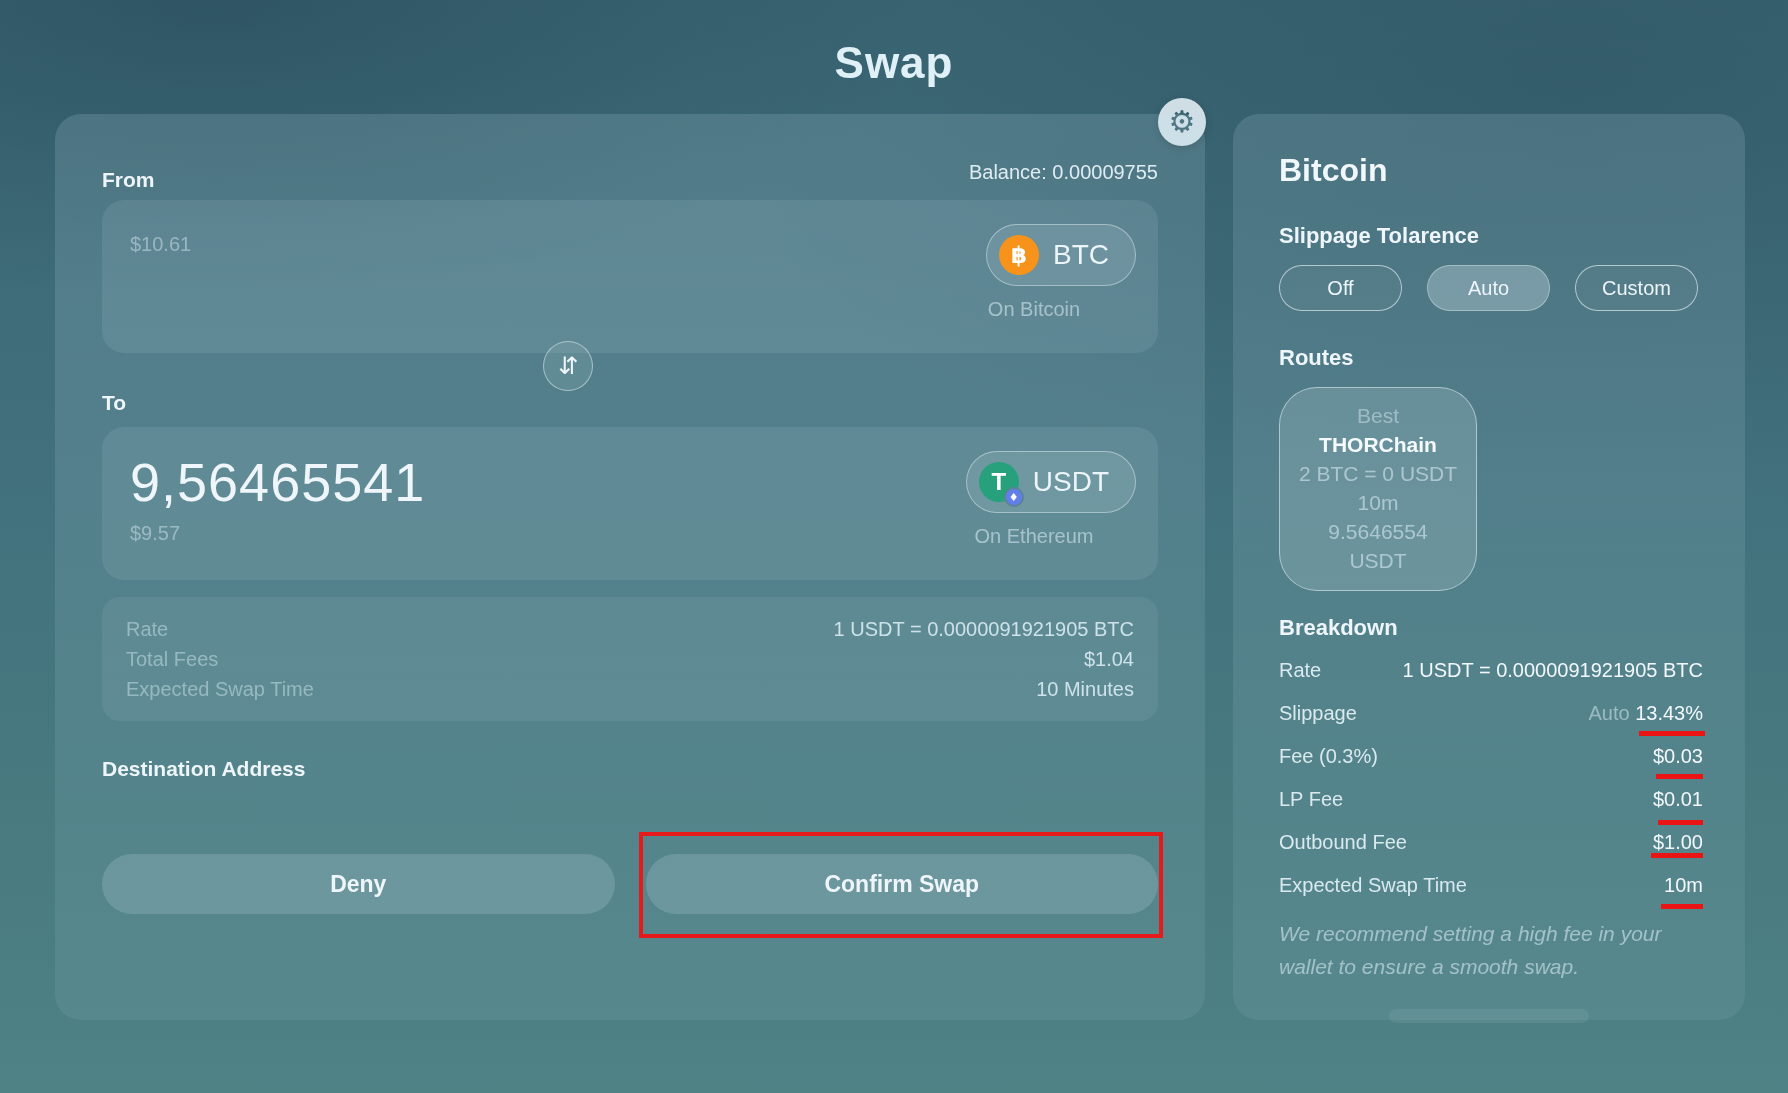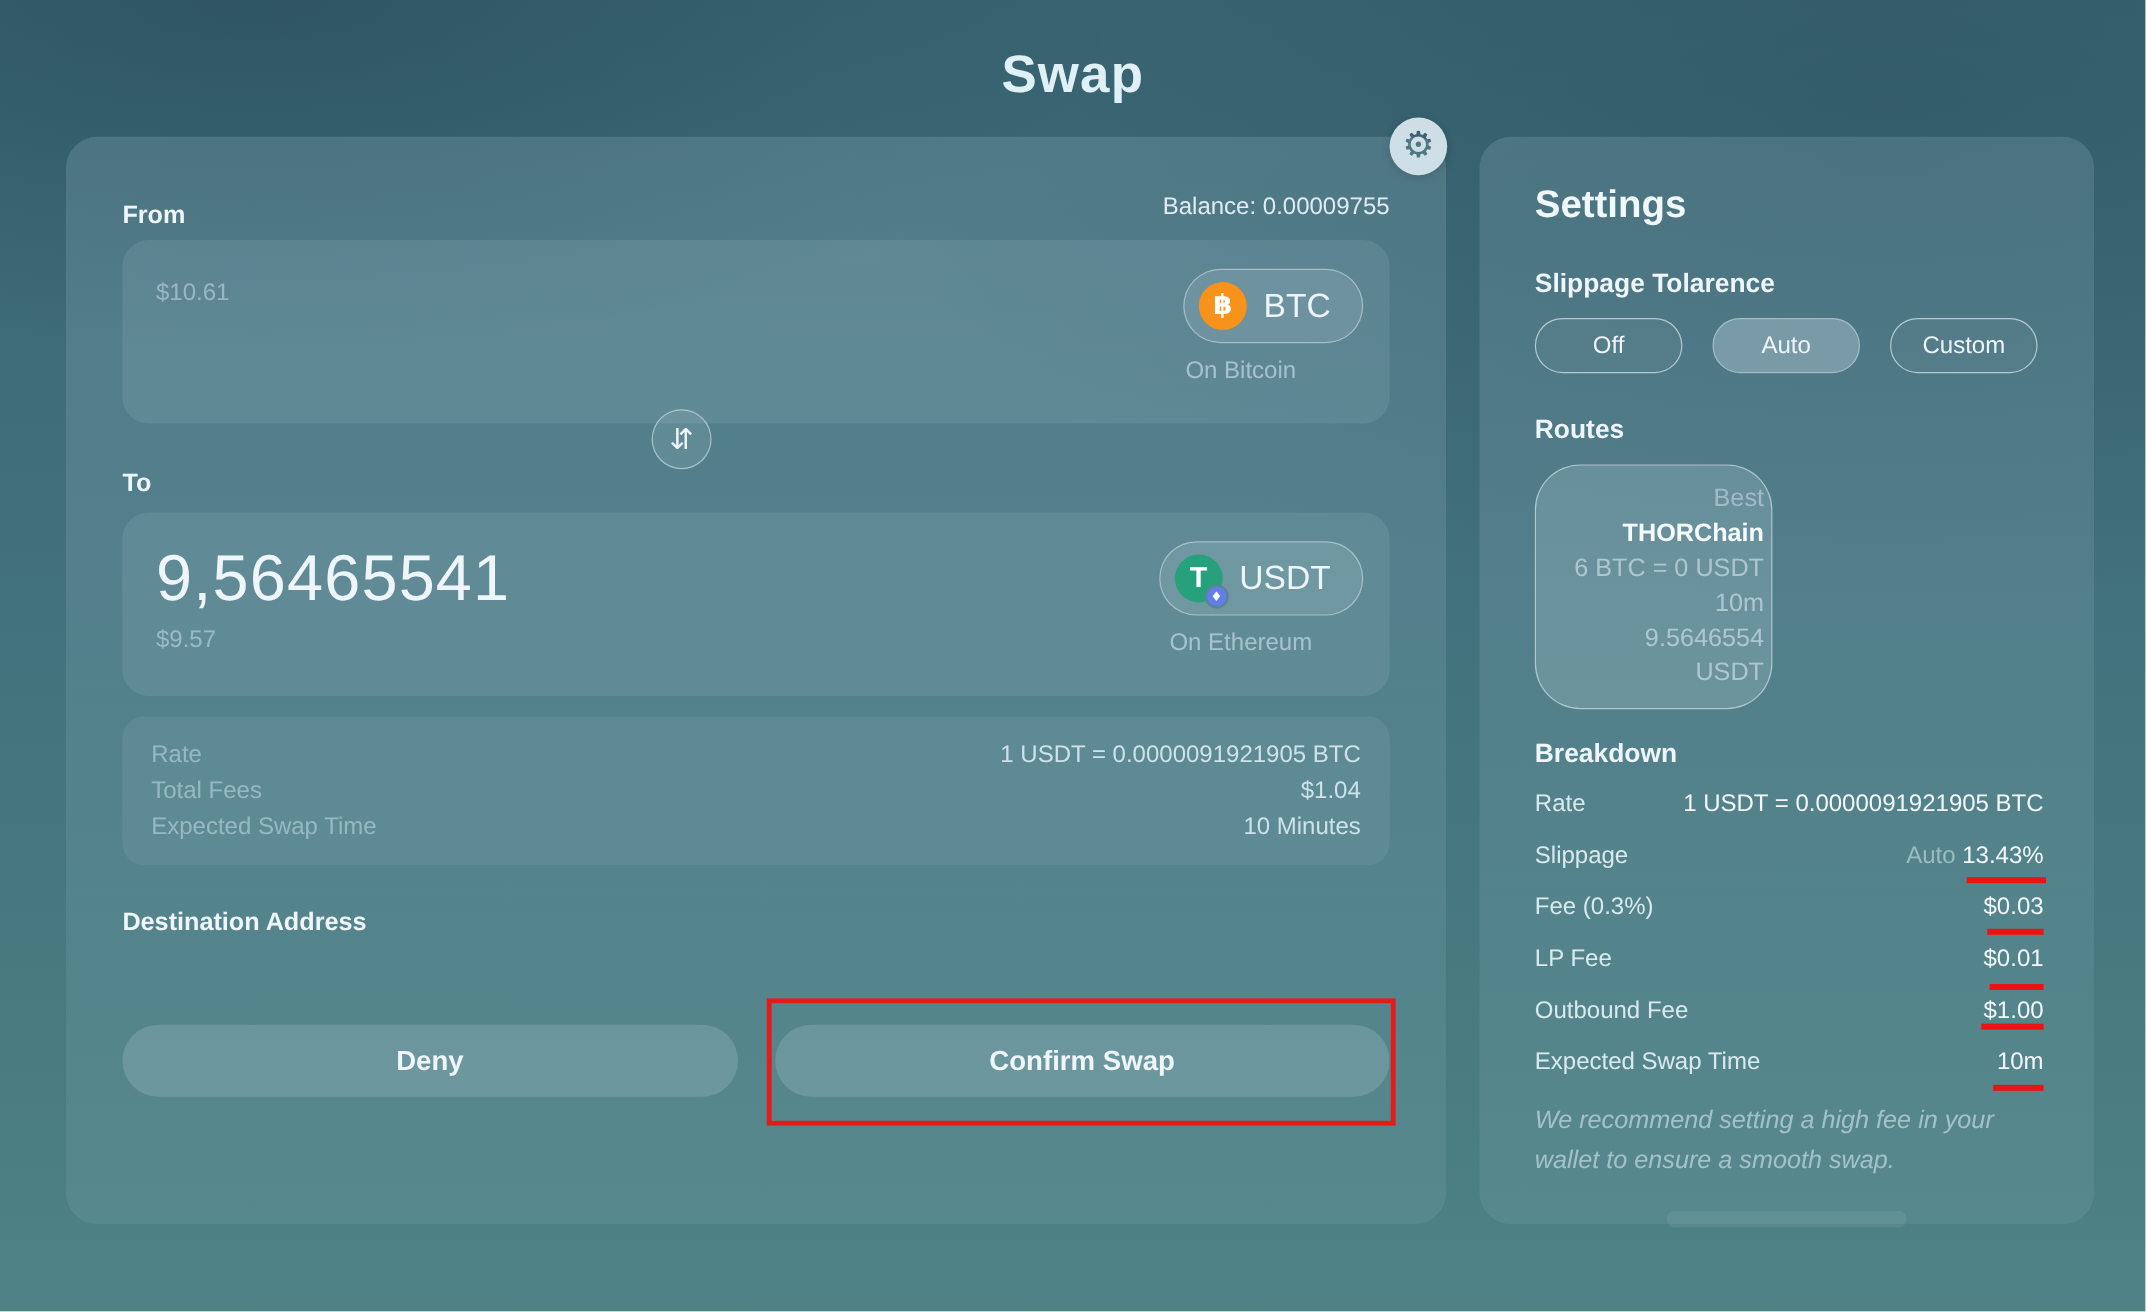--- a/index.html
+++ b/index.html
@@ -128,21 +128,21 @@
     height:46px; border-radius:23px; padding:0 10px; min-width:123px;
     display:flex; align-items:center; justify-content:center;
     font-family:inherit; font-size:20px; color:#edf5fa; cursor:pointer;
     background:rgba(255,255,255,0.04); border:1.5px solid rgba(244,252,255,0.6);
   }
   .slip-pill.selected { background:rgba(234,247,255,0.28); border:1.5px solid rgba(244,252,255,0.35); }
 
   .route-card {
     margin-top:16px; width:198px; border-radius:38px;
     border:1.5px solid rgba(244,252,255,0.5); background:rgba(228,244,252,0.17);
-    padding:13px 6px 15px; text-align:right; font-size:21px; line-height:29px;
+    padding:13px 6px 15px; text-align:center; font-size:21px; line-height:29px;
     cursor:pointer;
   }
   .route-card .dim { color:rgba(226,242,250,0.55); }
   .route-card .badge { color:rgba(226,242,250,0.45); }
   .route-card .provider { color:#f5fafd; font-weight:700; }
 
   .breakdown { margin-top:24px; }
   .bd-row {
     position:relative; display:flex; justify-content:space-between;
     font-size:20px; padding:10px 0;
@@ -239,34 +239,34 @@
       <button class="pill-btn">Deny</button>
       <div class="confirm-wrap">
         <button class="pill-btn">Confirm Swap</button>
         <div class="annotation-rect"></div>
       </div>
     </div>
   </div>
 
   <div class="settings-card">
 
-    <div class="settings-title">Settings</div>
+    <div class="settings-title">Bitcoin</div>
 
     <div class="sub-label">Slippage Tolarence</div>
     <div class="slippage-row">
       <button class="slip-pill">Off</button>
       <button class="slip-pill selected">Auto</button>
       <button class="slip-pill">Custom</button>
     </div>
 
     <div class="sub-label">Routes</div>
     <div class="route-card">
       <div class="badge">Best</div>
       <div class="provider">THORChain</div>
-      <div class="dim">6 BTC = 0 USDT</div>
+      <div class="dim">2 BTC = 0 USDT</div>
       <div class="dim">10m</div>
       <div class="dim">9.5646554</div>
       <div class="dim">USDT</div>
     </div>
 
     <div class="breakdown">
       <div class="sub-label" style="margin-top:0;">Breakdown</div>
 
       <div class="bd-row" style="margin-top:8px;">
         <span class="lbl">Rate</span>

